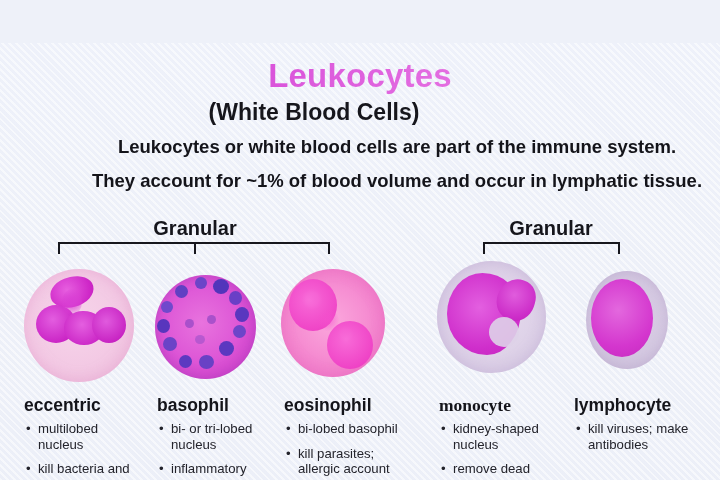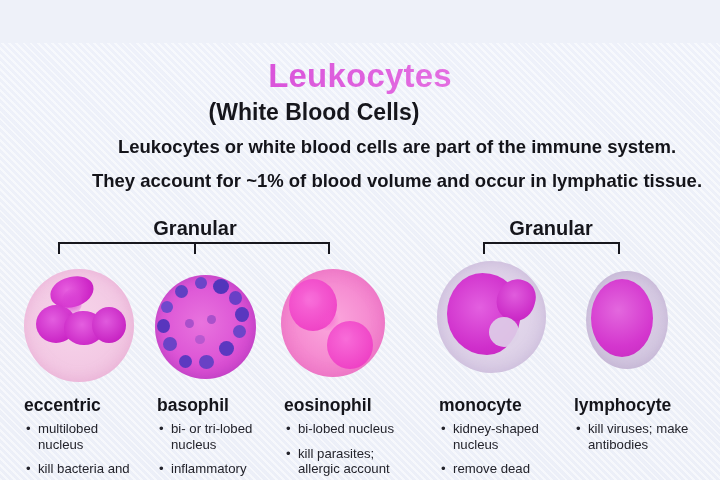--- a/index.html
+++ b/index.html
@@ -241,25 +241,25 @@
   </div>
 
   <div class="cell-name" style="left:157px; top:352px;">basophil</div>
   <div class="bullets" style="left:159px; top:378px; width:118px;">
     <div class="bullet">bi- or tri-lobed nucleus</div>
     <div class="bullet">inflammatory response</div>
   </div>
 
   <div class="cell-name" style="left:284px; top:352px;">eosinophil</div>
   <div class="bullets" style="left:286px; top:378px; width:132px;">
-    <div class="bullet">bi-lobed nucleus</div>
+    <div class="bullet">bi-lobed basophil</div>
     <div class="bullet">kill parasites; allergic account</div>
   </div>
 
-  <div class="cell-name" style="left:439px; top:352px;">monocyte</div>
+  <div class="cell-name" style="left:439px; top:352px;font-family:Liberation Serif, serif;">monocyte</div>
   <div class="bullets" style="left:441px; top:378px; width:114px;">
     <div class="bullet">kidney-shaped nucleus</div>
     <div class="bullet">remove dead cells</div>
   </div>
 
   <div class="cell-name" style="left:574px; top:352px;">lymphocyte</div>
   <div class="bullets" style="left:576px; top:378px; width:130px;">
     <div class="bullet">kill viruses; make antibodies</div>
   </div>
 

